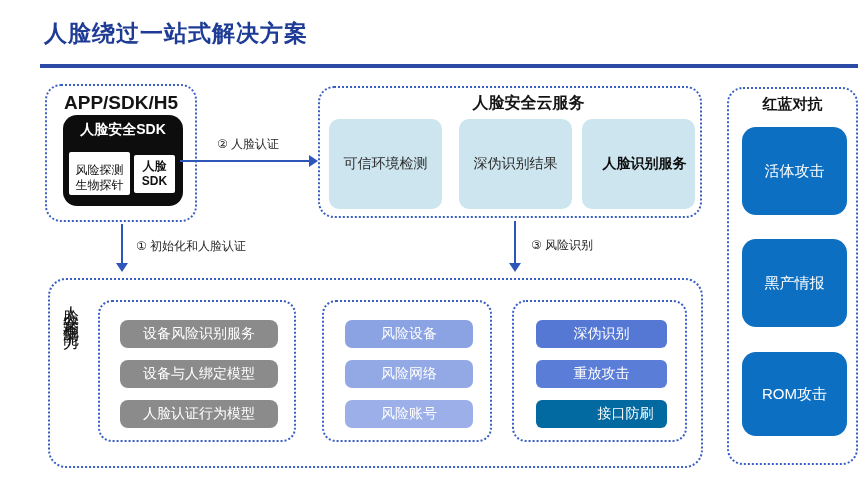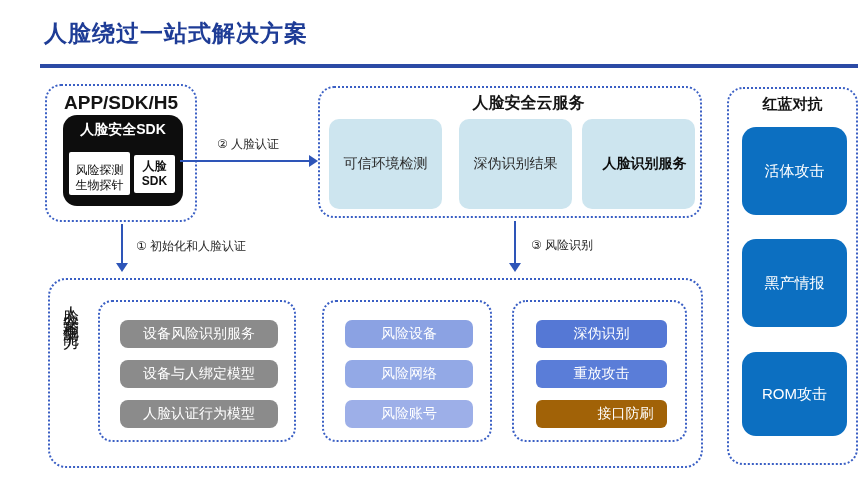--- a/index.html
+++ b/index.html
@@ -203,17 +203,17 @@
 
     <div class="abs group group-1" style="border-color: rgb(58, 95, 196);">
       <div class="abs pill pill-row-0" style="background: rgb(139, 162, 227);">风险设备</div>
       <div class="abs pill pill-row-1" style="background: rgb(147, 169, 230);">风险网络</div>
       <div class="abs pill pill-row-2" style="background: rgb(157, 175, 232);">风险账号</div>
     </div>
 
     <div class="abs group group-2" style="border-color: rgb(58, 95, 196);">
       <div class="abs pill pill-row-0" style="background: rgb(85, 120, 213);">深伪识别</div>
       <div class="abs pill pill-row-1" style="background: rgb(90, 125, 216);">重放攻击</div>
-      <div class="abs pill pill-row-2" style="background: #a16207; padding-left: 48px;">接口防刷</div>
+      <div class="abs pill pill-row-2" style="background: #0369a1; padding-left: 48px;">接口防刷</div>
     </div>
   </div>
 
 </div>
 
 </body></html>

